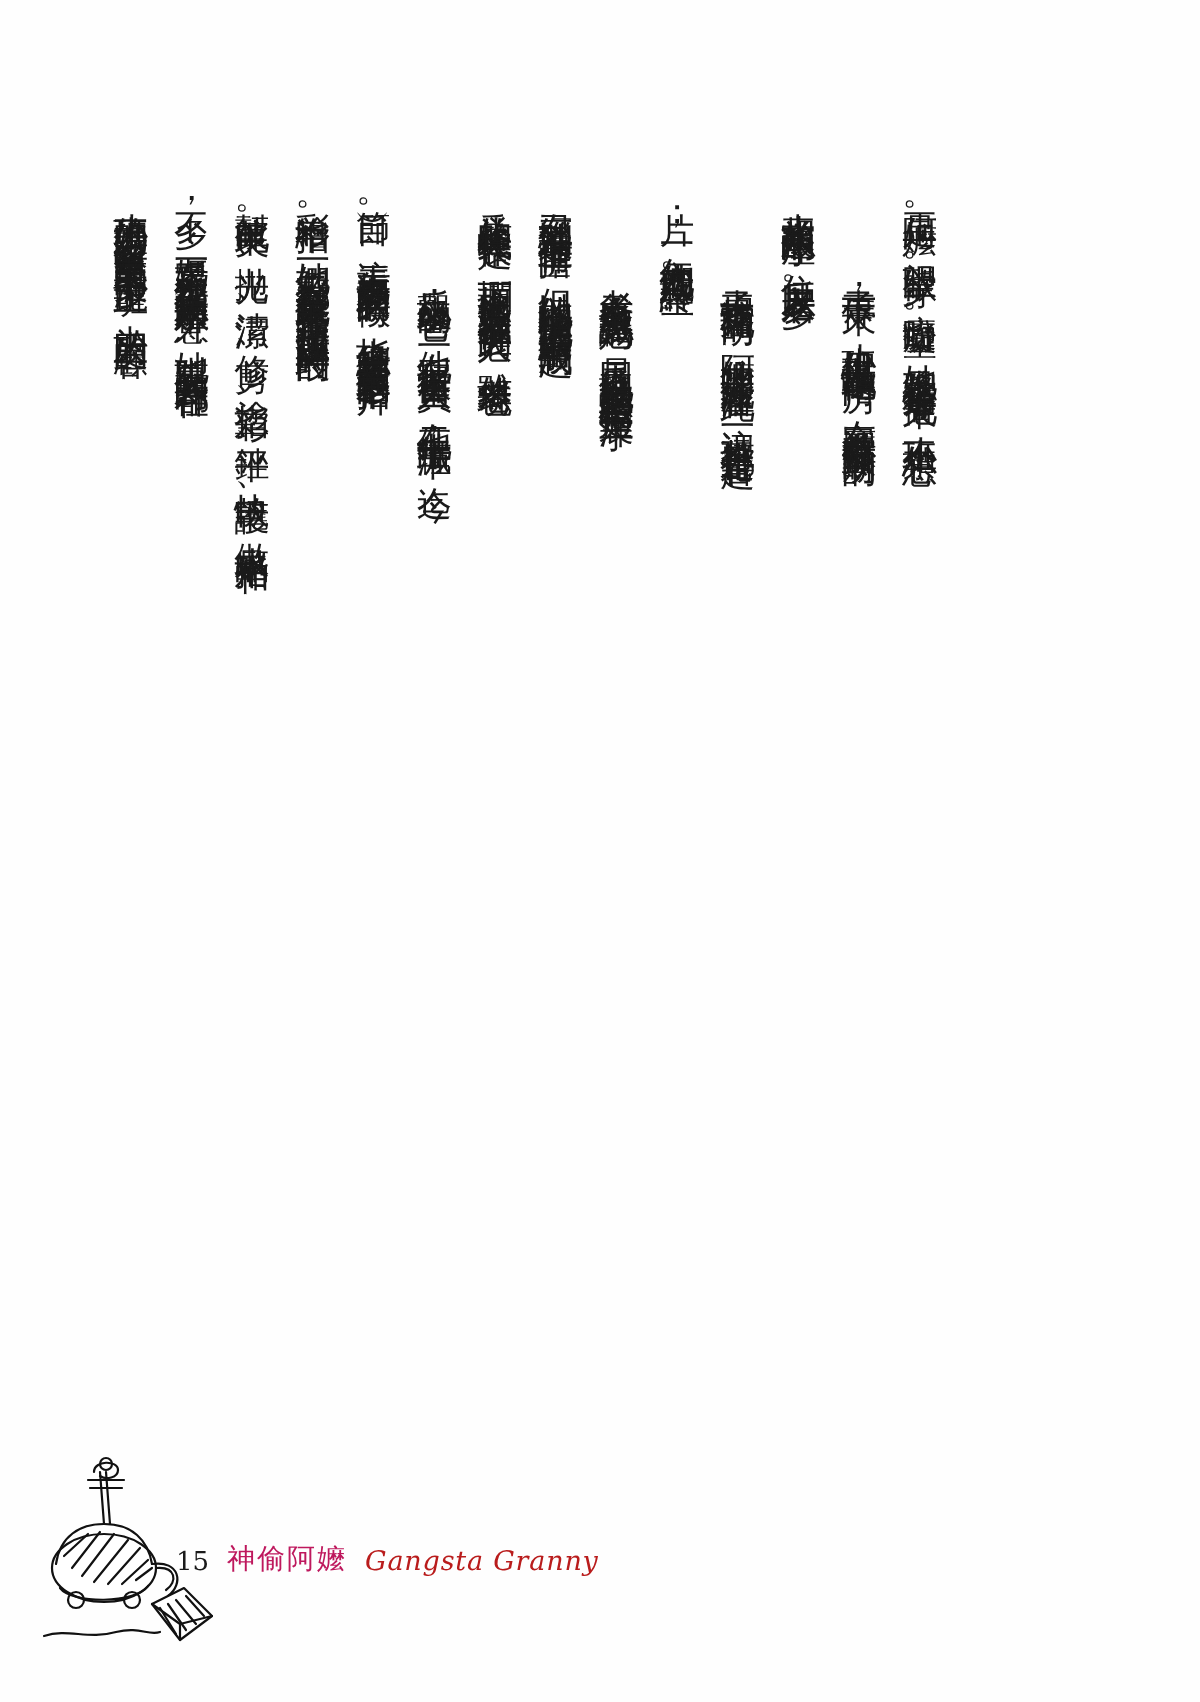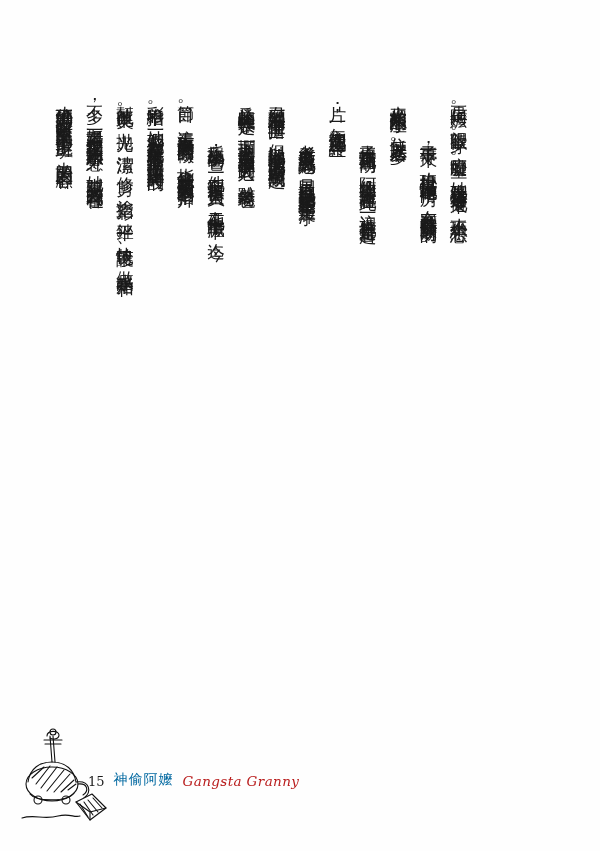--- a/index.html
+++ b/index.html
@@ -70,21 +70,21 @@
     gap: 9px;
   }
   #page-number {
     font-family: "DejaVu Serif", "Liberation Serif", serif;
     font-size: 13px;
     color: #1a1a1a;
   }
   #book-title-zh {
     font-family: "DejaVu Serif", "Liberation Serif", serif;
     font-size: 14px;
-    color: #0369a1;
+    color: #be185d;
     letter-spacing: 1px;
   }
   #book-title-en {
     font-family: "DejaVu Serif", "Liberation Serif", serif;
     font-style: italic;
     font-size: 13.5px;
     color: #b91c1c;
     letter-spacing: 0.4px;
   }
 </style>

